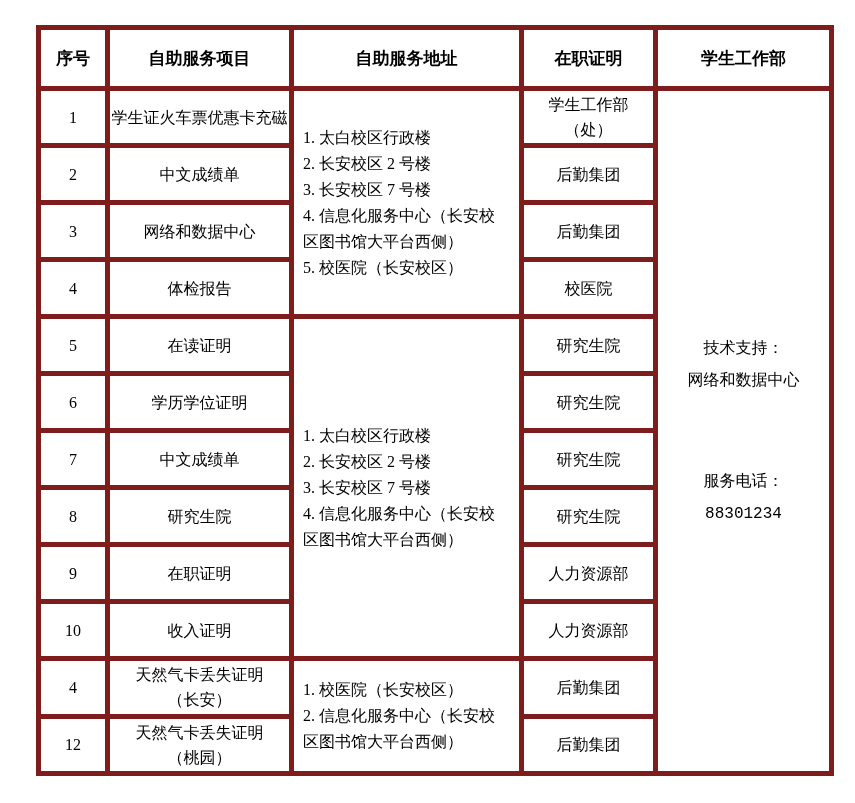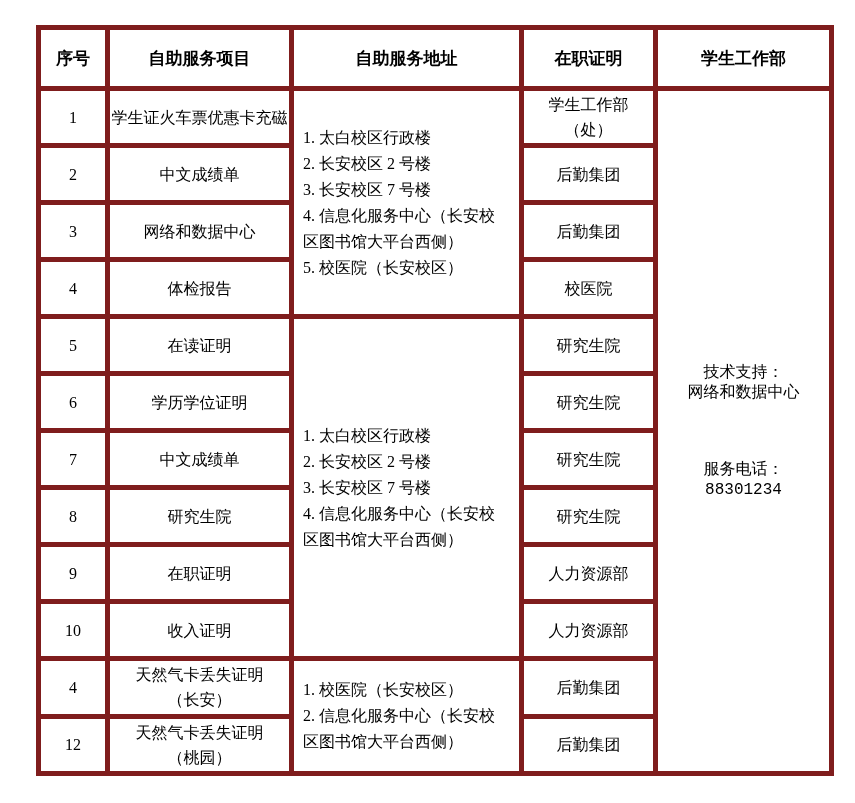--- a/index.html
+++ b/index.html
@@ -36,21 +36,21 @@
   }
   tr.data-row { height: 57px; }
   td.multiline { white-space: pre-line; }
   td.address-cell {
     text-align: left;
     padding: 16px 9px;
     white-space: pre-line;
     line-height: 26px;
   }
   td.tech-cell {
-    line-height: 20px;
+    line-height: 32px;
     white-space: pre-line;
     padding: 4px 16px;
   }
   .tech-phone { margin-top: 38px; font-family: Liberation Mono, monospace; }
   col.c-no   { width: 69px;  }
   col.c-item { width: 184px; }
   col.c-addr { width: 230px; }
   col.c-unit { width: 134px; }
   col.c-tech { width: 176px; }
 </style>

